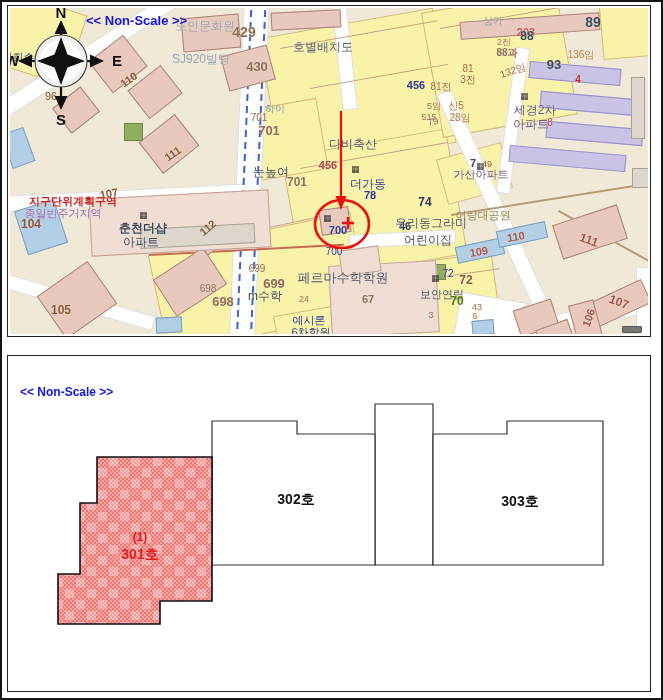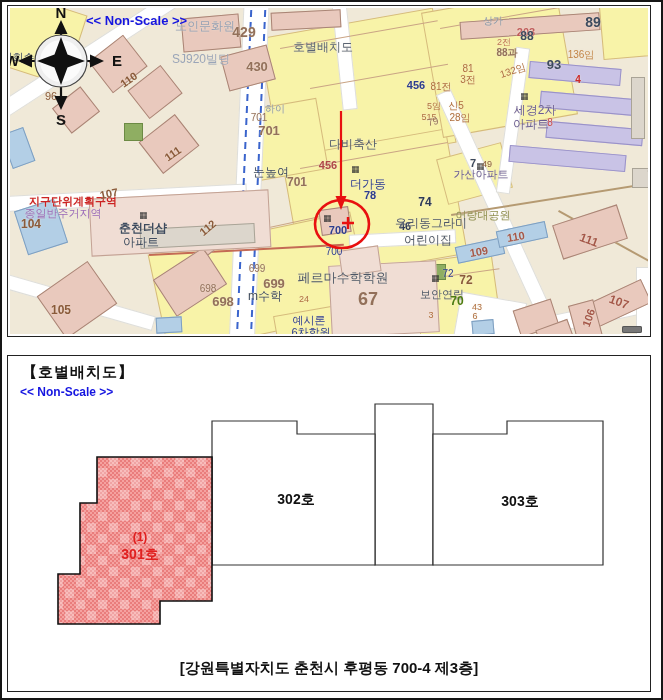--- a/index.html
+++ b/index.html
@@ -198,21 +198,21 @@
         <div class="mlabel" style="left: 259px; top: 122px; font-size: 13px; color: rgb(147, 112, 90); font-weight: bold; transform: translate(-50%, -50%) rotate(0deg); z-index: 6;">701</div>
         <div class="mlabel" style="left: 328px; top: 222px; font-size: 11px; color: rgb(45, 61, 142); font-weight: bold; transform: translate(-50%, -50%) rotate(0deg); z-index: 6;">700</div>
         <div class="mlabel" style="left: 324px; top: 244px; font-size: 10px; color: rgb(45, 61, 142); font-weight: normal; transform: translate(-50%, -50%) rotate(0deg); z-index: 6;">700</div>
         <div class="mlabel" style="left: 247px; top: 261px; font-size: 10px; color: rgb(147, 112, 90); font-weight: normal; transform: translate(-50%, -50%) rotate(0deg); z-index: 6;">699</div>
         <div class="mlabel" style="left: 264px; top: 275px; font-size: 13px; color: rgb(147, 112, 90); font-weight: bold; transform: translate(-50%, -50%) rotate(0deg); z-index: 6;">699</div>
         <div class="mlabel" style="left: 198px; top: 281px; font-size: 10px; color: rgb(147, 112, 90); font-weight: normal; transform: translate(-50%, -50%) rotate(0deg); z-index: 6;">698</div>
         <div class="mlabel" style="left: 213px; top: 293px; font-size: 13px; color: rgb(147, 112, 90); font-weight: bold; transform: translate(-50%, -50%) rotate(0deg); z-index: 6;">698</div>
         <div class="mlabel" style="left: 255px; top: 288px; font-size: 12px; color: rgb(61, 74, 94); font-weight: normal; transform: translate(-50%, -50%) rotate(0deg); z-index: 6;">m수학</div>
         <div class="mlabel" style="left: 333px; top: 269px; font-size: 13px; color: rgb(77, 87, 102); font-weight: normal; transform: translate(-50%, -50%) rotate(0deg); z-index: 6;">페르마수학학원</div>
         <div class="mlabel" style="left: 294px; top: 291px; font-size: 9px; color: rgb(176, 111, 63); font-weight: normal; transform: translate(-50%, -50%) rotate(0deg); z-index: 6;">24</div>
-        <div class="mlabel" style="left: 358px; top: 291px; font-size: 18px; color: rgb(147, 112, 90); font-weight: bold; transform: translate(-50%, -50%) rotate(0deg); z-index: 6;">67</div>
+        <div class="mlabel" style="left: 358px; top: 291px; font-size: 11px; color: rgb(147, 112, 90); font-weight: bold; transform: translate(-50%, -50%) rotate(0deg); z-index: 6;">67</div>
         <div class="mlabel" style="left: 299px; top: 312px; font-size: 11px; color: rgb(45, 61, 142); font-weight: normal; transform: translate(-50%, -50%) rotate(0deg); z-index: 6;">예시론</div>
         <div class="mlabel" style="left: 301px; top: 324px; font-size: 11px; color: rgb(45, 61, 142); font-weight: normal; transform: translate(-50%, -50%) rotate(0deg); z-index: 6;">6차학원</div>
         <div class="mlabel" style="left: 438px; top: 266px; font-size: 10px; color: rgb(45, 61, 142); font-weight: normal; transform: translate(-50%, -50%) rotate(0deg); z-index: 6;">72</div>
         <div class="mlabel" style="left: 456px; top: 272px; font-size: 12px; color: rgb(138, 90, 58); font-weight: bold; transform: translate(-50%, -50%) rotate(0deg); z-index: 6;">72</div>
         <div class="mlabel" style="left: 432px; top: 286px; font-size: 11px; color: rgb(77, 87, 102); font-weight: normal; transform: translate(-50%, -50%) rotate(0deg); z-index: 6;">보안연립</div>
         <div class="mlabel" style="left: 447px; top: 293px; font-size: 12px; color: #4d7c0f; font-weight: bold; transform: translate(-50%, -50%) rotate(0deg); z-index: 6;">70</div>
         <div class="mlabel" style="left: 467px; top: 299px; font-size: 9px; color: rgb(176, 111, 63); font-weight: normal; transform: translate(-50%, -50%) rotate(0deg); z-index: 6;">43</div>
         <div class="mlabel" style="left: 465px; top: 308px; font-size: 9px; color: rgb(176, 111, 63); font-weight: normal; transform: translate(-50%, -50%) rotate(0deg); z-index: 6;">6</div>
         <div class="mlabel" style="left: 421px; top: 307px; font-size: 9px; color: rgb(176, 111, 63); font-weight: normal; transform: translate(-50%, -50%) rotate(0deg); z-index: 6;">3</div>
         <div class="mlabel" style="left: 63px; top: 193px; font-size: 11px; color: rgb(204, 34, 34); font-weight: bold; transform: translate(-50%, -50%) rotate(0deg); z-index: 6;">지구단위계획구역</div>
@@ -248,17 +248,15 @@
           <polygon points="204,65 289,65 289,78 367,78 367,209 204,209" fill="#ffffff" stroke="#333" stroke-width="1.2"></polygon>
           <text x="288" y="148" text-anchor="middle" font-size="14" font-weight="bold" fill="#111">302호</text>
           <polygon points="425,78 499,78 499,65 595,65 595,209 425,209" fill="#ffffff" stroke="#333" stroke-width="1.2"></polygon>
           <text x="512" y="150" text-anchor="middle" font-size="14" font-weight="bold" fill="#111">303호</text>
           <polygon points="89,101 204,101 204,245 152,245 152,268 50,268 50,218 72,218 72,147 89,147" fill="url(#p-dots)" stroke="none" stroke-width="0"></polygon>
           <polygon points="89,101 204,101 204,245 152,245 152,268 50,268 50,218 72,218 72,147 89,147" fill="url(#p-grid)" stroke="#111" stroke-width="1.6"></polygon>
           <text x="132" y="185" text-anchor="middle" font-size="12" font-weight="bold" fill="#e02020">(1)</text>
           <text x="132" y="203" text-anchor="middle" font-size="14" font-weight="bold" fill="#e02020">301호</text>
         </g>
     </svg>
-    <div class="plan-title">【호별배치도】</div>
     <div class="nonscale plan-nonscale">&lt;&lt; Non-Scale &gt;&gt;</div>
-    <div class="plan-caption">[강원특별자치도 춘천시 후평동 700-4 제3층]</div>
   </div>
 </div>
 
 </body></html>

